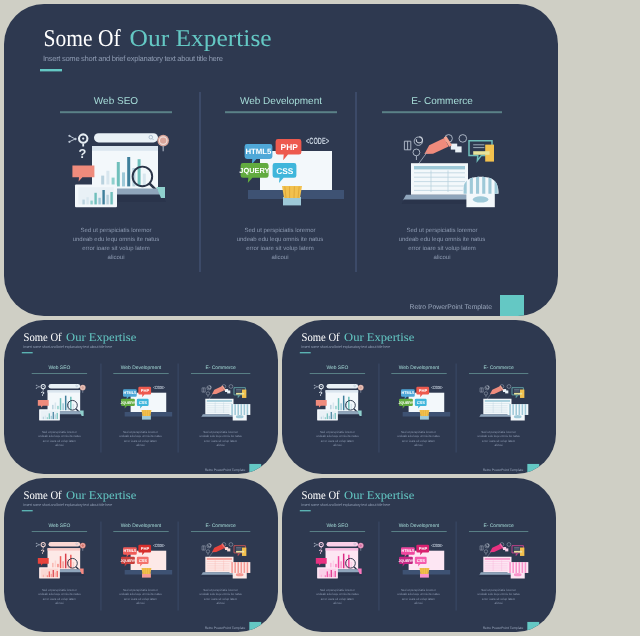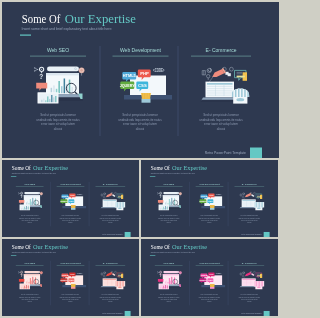--- a/index.html
+++ b/index.html
@@ -1,18 +1,18 @@
 <!DOCTYPE html>
 <html><head>
 <meta charset="utf-8">
 <style>
   html,body{margin:0;padding:0;}
   body{width:281px;height:318px;background:#cfcfc5;font-family:"Liberation Sans",sans-serif;overflow:hidden;}
   #root{position:absolute;left:0;top:0;width:281px;height:318px;background:#cfcfc5;}
-  .slide{position:absolute;overflow:hidden;
+  .slide{position:absolute;overflow:hidden;border-radius:20px;
     --bg:#2e3950; --titleA:#ffffff; --titleB:#64c8c4; --head:#a6dcd8;
     --c1:#8fd0cd; --c2:#6fbfbb; --c3:#3f7f9b; --c4:#9ec9d8; --c5:#b9d2de; --c6:#d8e6ee;
     --b1:#4fa8d8; --b2:#ef8b7c; --b2s:#ed5a4e; --b2l:#f5a38f; --b2d:#d9a59a; --b3:#62ab3f; --b4:#3fb6db;
     --y1:#f2c14e; --y1d:#e0a93a; --y2:#e6e39a; --rule:#5a8187;
     --w1:#f3f8fb; --w2:#e9f1f6; --w3:#dbe6ef; --ic:#e6edf3;}
   .slide > svg{position:absolute;left:0;top:0;transform-origin:0 0;}
   .hero{left:2px;top:2px;width:277px;height:156px;}
   .tl{left:2px;top:160px;width:137px;height:77px;}
   .tr{left:141px;top:160px;width:137px;height:77px;}
   .bl{left:2px;top:239px;width:137px;height:77px;}

